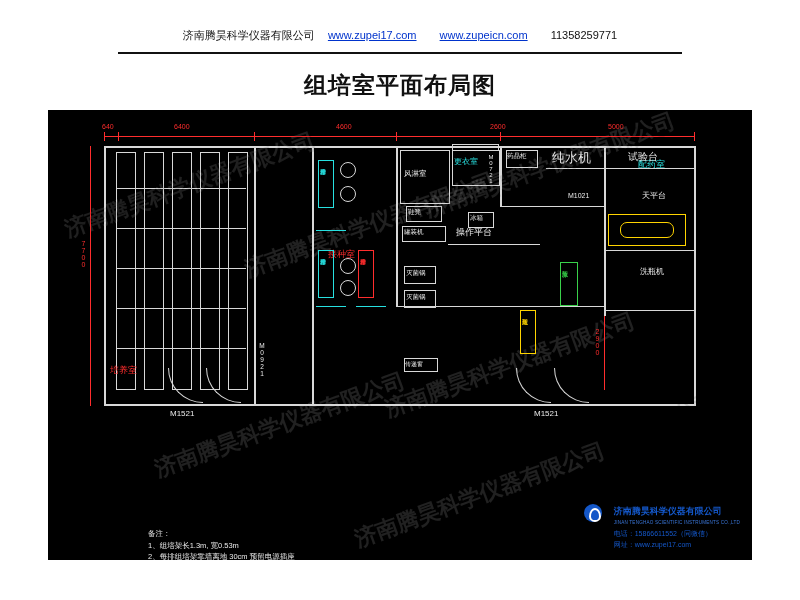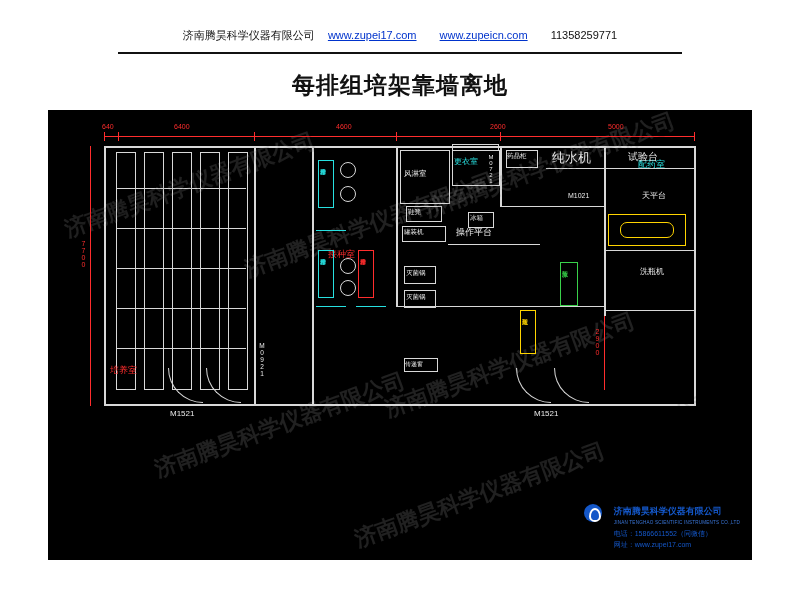--- a/index.html
+++ b/index.html
@@ -74,21 +74,21 @@
 </head>
 <body>
 
 <div class="top-head">
   <span class="company">济南腾昊科学仪器有限公司</span>
   <a href="#">www.zupei17.com</a>
   <a href="#">www.zupeicn.com</a>
   <span class="phone">11358259771</span>
 </div>
 <div class="head-rule"></div>
-<div class="doc-title">每排组培架靠墙离地</div>
+<div class="doc-title">组培室平面布局图</div>
 
 <div class="canvas">
 
   <div class="wm" style="left:10px;top:60px;">济南腾昊科学仪器有限公司</div>
   <div class="wm" style="left:190px;top:100px;">济南腾昊科学仪器有限公司</div>
   <div class="wm" style="left:370px;top:40px;">济南腾昊科学仪器有限公司</div>
   <div class="wm" style="left:100px;top:300px;">济南腾昊科学仪器有限公司</div>
   <div class="wm" style="left:330px;top:240px;">济南腾昊科学仪器有限公司</div>
   <div class="wm" style="left:300px;top:370px;">济南腾昊科学仪器有限公司</div>
 
@@ -216,20 +216,26 @@
   <div class="box" style="left:572px;top:112px;width:52px;height:14px;border-radius:7px;border-color:#ffd400;"></div>
   <div class="lbl w" style="left:592px;top:158px;font-size:8px;">洗瓶机</div>
 
   <div class="gbox" style="left:512px;top:152px;width:16px;height:42px;"></div>
   <div class="lbl g vtext" style="left:514px;top:156px;font-size:6px;">凉瓶架</div>
 
   <div class="door" style="left:468px;top:258px;width:34px;height:34px;"></div>
   <div class="door" style="left:506px;top:258px;width:34px;height:34px;"></div>
   <div class="lbl w" style="left:486px;top:300px;font-size:8px;">M1521</div>
 
+  <div class="notes">
+    <div>备注：</div>
+    <div>1、组培架长1.3m, 宽0.53m</div>
+    <div>2、每排组培架靠墙离地 30cm 预留电源插座</div>
+
+  </div>
 
   <div class="logo-circle"></div>
   <div class="brand">
     <div class="bname">济南腾昊科学仪器有限公司</div>
     <div class="ben">JINAN TENGHAO SCIENTIFIC INSTRUMENTS CO.,LTD</div>
     <div class="bline">电话：15866611552（同微信）</div>
     <div class="bline">网址：www.zupei17.com</div>
   </div>
 </div>
 

